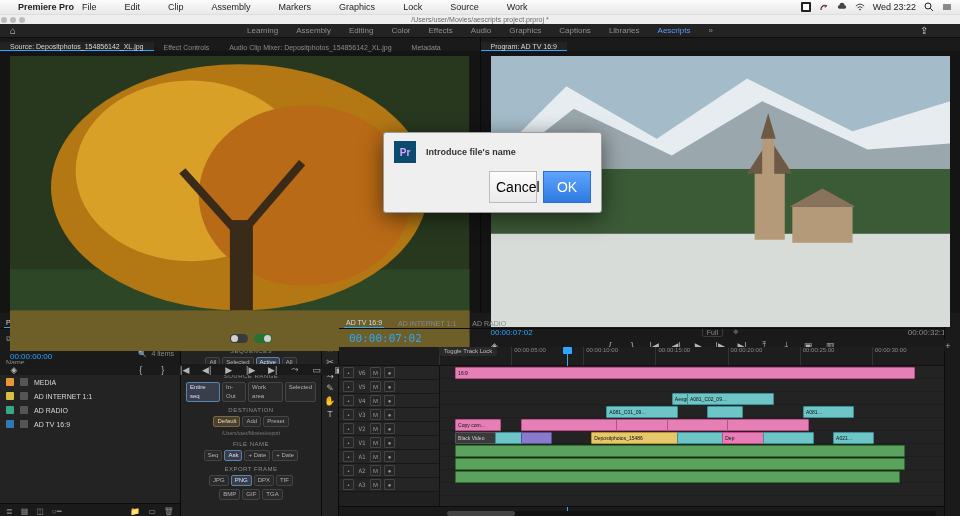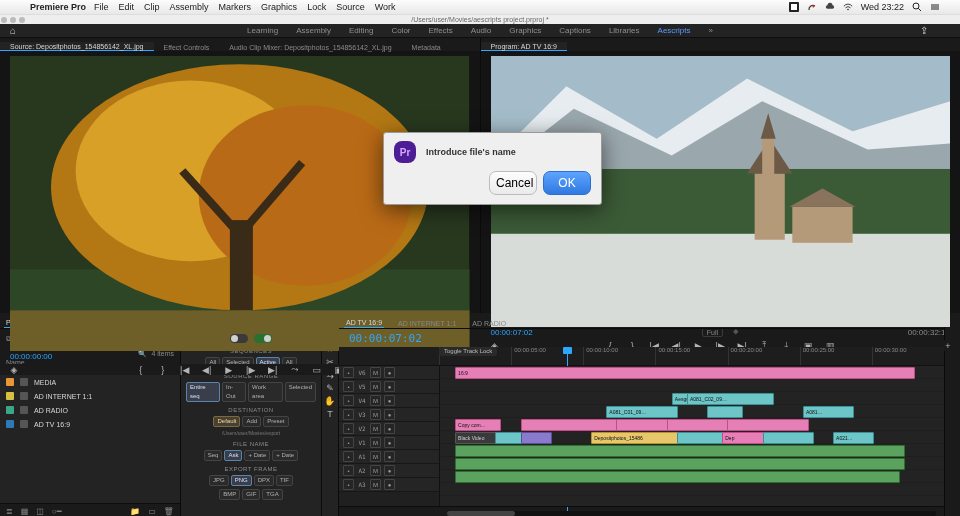--- a/index.html
+++ b/index.html
@@ -1,20 +1,20 @@
 <!DOCTYPE html>
 <html><head>
 <meta charset="utf-8">
 <style>
 html,body{margin:0;padding:0;background:#dcdcdc;font-family:"Segoe UI","Helvetica Neue",Arial,sans-serif;font-size:10px;color:#d8d8d8;overflow:hidden}
 body{width:960px;height:516px;position:relative}
-.mac-bar{height:14px;background:linear-gradient(#fcfcfc,#e8e8e8);border-bottom:1px solid #ddd;display:flex;align-items:center;padding:0 20px;font-size:9px;color:#222}
+.mac-bar{height:14px;background:linear-gradient(#fcfcfc,#e8e8e8);border-bottom:1px solid #ddd;display:flex;align-items:center;padding:0 8px;font-size:9px;color:#222}
 .mac-bar .apple{font-size:11px;margin-right:10px}
 .mac-bar .app-name{font-weight:700;margin-right:8px}
-.mac-bar .menu-item{margin-right:10px;cursor:default}
+.mac-bar .menu-item{margin-right:28px;cursor:default}
 .mac-bar .spacer{flex:1}
 .mac-bar .status-item{margin-left:8px;display:inline-flex;align-items:center;gap:4px}
 .mac-bar .sicon{width:10px;height:10px;display:inline-block}
 .title-bar{height:9px;background:#eee;line-height:9px;font-size:7px;color:#686868;text-align:center;position:relative}
 .tb-dots{position:absolute;left:1px;top:1px}
 .tb-dots span{display:inline-block;width:6px;height:6px;border-radius:50%;margin-right:3px;background:#bbb}
 .header{height:13px;background:#232323;display:flex;align-items:center;padding:0 10px;justify-content:space-between}
 .header-left,.header-right{width:30px;display:flex;align-items:center}
 .header-center{flex:1;display:flex;justify-content:center;gap:18px}
 .header-tab{font-size:8px;color:#8f8f8f;text-transform:capitalize;cursor:default}
@@ -97,25 +97,25 @@
 .clip.green{background:#5aa25e;border:1px solid #2e7030}
 .clip.purple{background:#8a7acb;border:1px solid #5c4c9a}
 .clip.onclip{background:#3a3a3a;border:1px solid #555;color:#ccc}
 .tl-bottom{height:12px;border-top:1px solid #0c0c0c;display:flex;align-items:center;padding:0 8px;font-size:7px;color:#888;position:relative}
 .zoom-bar{flex:1;margin-left:100px;height:5px;background:#111;border-radius:3px;position:relative}
 .zoom-bar .zhandle{position:absolute;top:0;height:100%;width:14%;background:#444;border-radius:3px}
 .right-gutter{width:15px;background:#1a1a1a;border-left:1px solid #0a0a0a}
 
 .modal{position:absolute;left:383px;top:132px;width:197px;background:#efefef;border:1px solid #9a9a9a;border-radius:3px;box-shadow:0 5px 22px rgba(0,0,0,.55);padding:8px 10px 9px;color:#333}
 .modal .mhead{display:flex;align-items:center;gap:10px;margin-bottom:8px}
-.modal .prlogo{width:22px;height:22px;border-radius:8px;background:#4c1d95;display:flex;align-items:center;justify-content:center;color:#d8a8ff;font-weight:700;font-size:10px;font-family:Arial}
+.modal .prlogo{width:22px;height:22px;border-radius:0;background:#0c4a6e;display:flex;align-items:center;justify-content:center;color:#d8a8ff;font-weight:700;font-size:10px;font-family:Arial}
 .modal .mtitle{font-weight:700;font-size:9px}
 .modal input[type=text]{width:100%;box-sizing:border-box;height:14px;border:1px solid #2a7fff;background:#fff;font-size:8px;padding:0 3px;outline:none;margin-bottom:8px}
 .modal .mbtns{display:flex;justify-content:flex-end;gap:6px}
-.modal .mbtn{height:24px;font-size:12px;width:48px;border-radius:7px;border:1px solid #bcbcbc;background:linear-gradient(#fdfdfd,#eaeaea);cursor:default}
+.modal .mbtn{height:32px;font-size:14px;width:48px;border-radius:0;border:1px solid #bcbcbc;background:linear-gradient(#fdfdfd,#eaeaea);cursor:default}
 .modal .mbtn.primary{border-color:#2a6fd5;background:linear-gradient(#5ea4ff,#2f79e0);color:#fff}
 .placeholder-svg{width:100%;height:100%}
 </style>
 </head>
 <body>
 
 <div class="mac-bar">
   <span class="apple"></span>
   <span class="app-name">Premiere Pro</span>
   <span class="menu-item">File</span>

